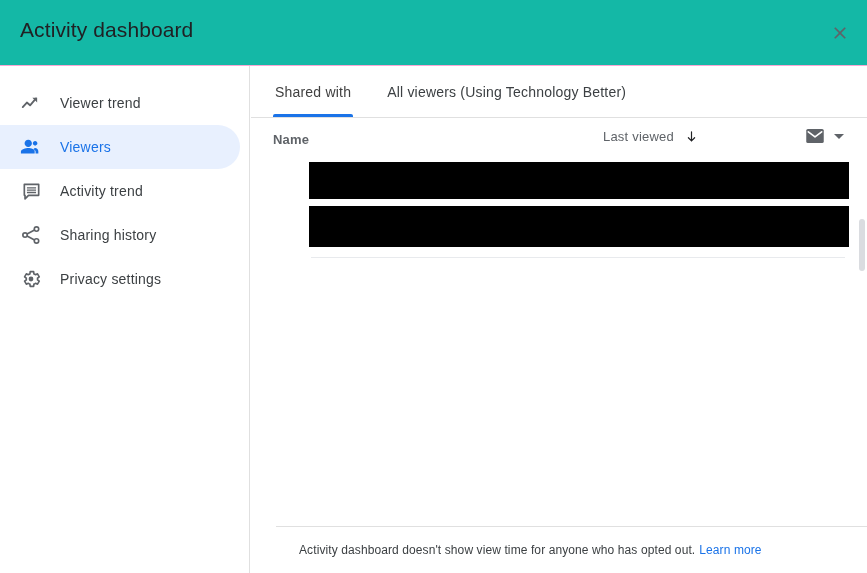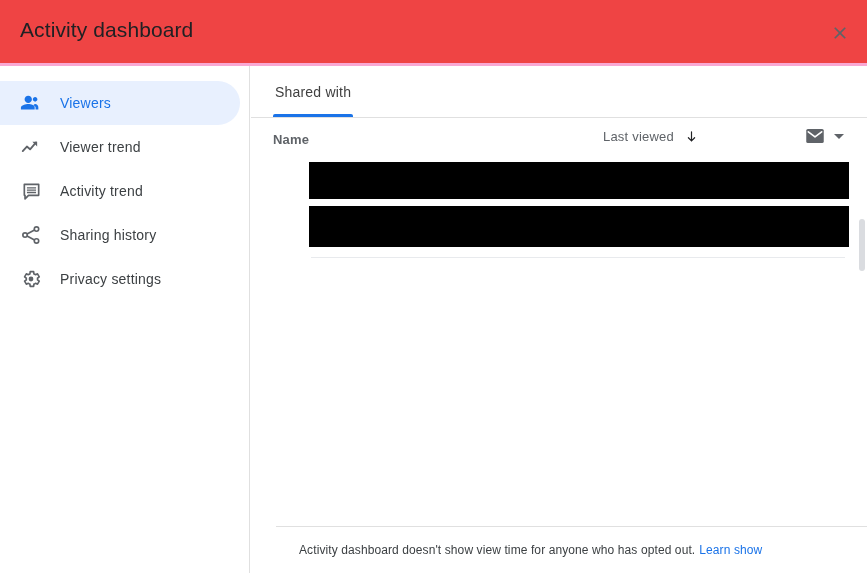--- a/index.html
+++ b/index.html
@@ -16,22 +16,22 @@
     position: relative;
   }
 
   
   .dialog-header {
     position: absolute;
     left: 0; top: 0;
     width: 867px;
     height: 66px;
     box-sizing: border-box;
-    border-bottom: 3px solid #f9a8d4;
-    background: #ef4444;
+    border-bottom: 1px solid #f9a8d4;
+    background: #14b8a6;
   }
   .dialog-title {
     position: absolute;
     left: 20px;
     top: 18px;
     font-size: 21px;
     font-weight: 400;
     letter-spacing: .1px;
     color: #202124;
     white-space: nowrap;
@@ -290,37 +290,37 @@
         <path fill="#5f6368" d="M19 6.41 17.59 5 12 10.59 6.41 5 5 6.41 10.59 12 5 17.59 6.41 19 12 13.41 17.59 19 19 17.59 13.41 12z"></path>
       </svg>
     </span>
   </button>
 </div>
 
 <div class="body-wrap">
 
   <nav class="sidebar">
 
-    <div class="nav-item active">
-      <span class="nav-icon">
-        <svg width="22" height="22" viewBox="0 0 24 24" aria-hidden="true">
-          <path fill="currentColor" d="M16.5 13c1.93 0 3.5 1.57 3.5 3.5V19h-4v-2.5c0-1.1-.38-2.11-1.01-2.91.48-.38 1.1-.59 1.51-.59zM9 12c2.21 0 4 -1.79 4 -4s-1.79 -4 -4 -4 -4 1.79 -4 4 1.79 4 4 4zm7.5-1.5c1.38 0 2.5-1.12 2.5-2.5S17.88 5.5 16.5 5.5 14 6.62 14 8s1.12 2.5 2.5 2.5zM9 13c-2.67 0-8 1.34-8 4v2h16v-2c0-2.66-5.33-4-8-4z"></path>
-        </svg>
-      </span>
-      <span class="nav-label">Viewers</span>
-    </div>
-
     <div class="nav-item">
       <span class="nav-icon">
         <svg width="22" height="22" viewBox="0 0 24 24" aria-hidden="true">
           <path fill="none" stroke="currentColor" stroke-width="2" stroke-linecap="round" stroke-linejoin="round" d="M3 16.5l4.5-5 3.5 3 6.5-7.5"></path>
           <path fill="currentColor" d="M13.5 6.3h5.2v5.2l-1.8-1.9-1.6-1.5z"></path>
         </svg>
       </span>
       <span class="nav-label">Viewer trend</span>
+    </div>
+
+    <div class="nav-item active">
+      <span class="nav-icon">
+        <svg width="22" height="22" viewBox="0 0 24 24" aria-hidden="true">
+          <path fill="currentColor" d="M16.5 13c1.93 0 3.5 1.57 3.5 3.5V19h-4v-2.5c0-1.1-.38-2.11-1.01-2.91.48-.38 1.1-.59 1.51-.59zM9 12c2.21 0 4 -1.79 4 -4s-1.79 -4 -4 -4 -4 1.79 -4 4 1.79 4 4 4zm7.5-1.5c1.38 0 2.5-1.12 2.5-2.5S17.88 5.5 16.5 5.5 14 6.62 14 8s1.12 2.5 2.5 2.5zM9 13c-2.67 0-8 1.34-8 4v2h16v-2c0-2.66-5.33-4-8-4z"></path>
+        </svg>
+      </span>
+      <span class="nav-label">Viewers</span>
     </div>
 
     <div class="nav-item">
       <span class="nav-icon">
         <svg width="21" height="21" viewBox="0 0 24 24" aria-hidden="true">
           <path fill="none" stroke="currentColor" stroke-width="1.9" stroke-linejoin="round" d="M3.8 3.8h16.4v12.6H8.6L4.6 20.4v-4H3.8z"></path>
           <path fill="currentColor" d="M6.8 7h10.4v1.5H6.8zM6.8 9.7h10.4v1.5H6.8zM6.8 12.4h10.4v1.5H6.8z"></path>
         </svg>
       </span>
       <span class="nav-label">Activity trend</span>
@@ -350,20 +350,23 @@
       <span class="nav-label">Privacy settings</span>
     </div>
   </nav>
 
   <section class="main">
 
     <div class="tabs">
       <div class="tab selected">
         <span>Shared with</span>
       </div>
+      <div class="tab">
+        <span>All viewers (Using Technology Better)</span>
+      </div>
     </div>
 
     <div class="table-head">
       <div class="th-name">Name</div>
 
       <div class="th-sort">
         <span>Last viewed</span>
         <span class="sort-arrow">
           <svg width="15" height="15" viewBox="0 0 24 24" aria-hidden="true">
             <path fill="none" stroke="#202124" stroke-width="1.9" stroke-linecap="round" stroke-linejoin="round" d="M12 4.5v14.5m0 0l-5-5m5 5l5-5"></path>
@@ -390,17 +393,17 @@
         <div class="redaction"></div>
       </div>
 
       <div class="scrollbar-track">
         <div class="scrollbar-thumb"></div>
       </div>
     </div>
 
     <div class="footer">
       <span class="footer-text">Activity dashboard doesn't show view time for anyone who has opted out.</span>
-      <a class="footer-link" href="#">Learn show</a>
+      <a class="footer-link" href="#">Learn more</a>
     </div>
 
   </section>
 </div>
 
 </body></html>

